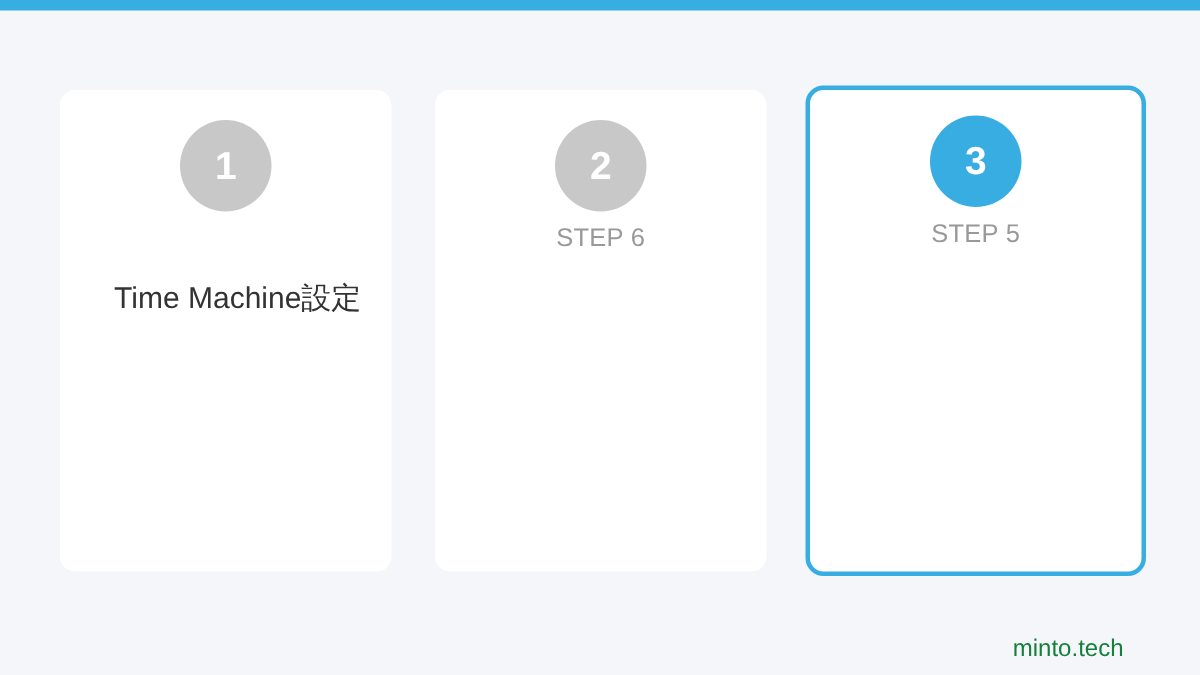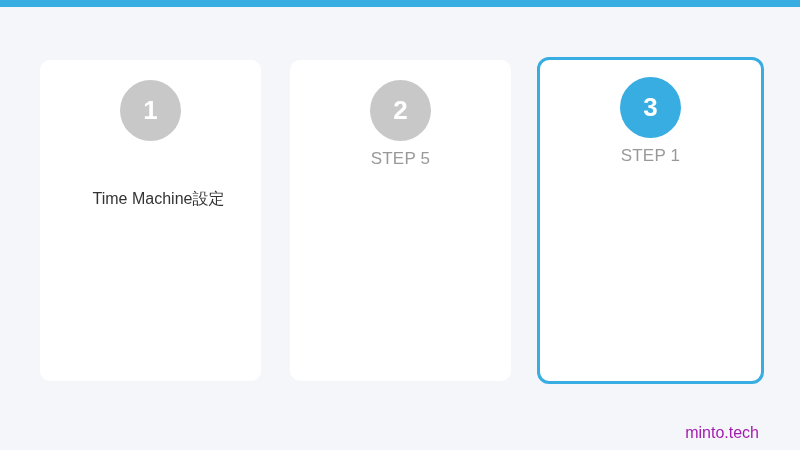--- a/index.html
+++ b/index.html
@@ -47,45 +47,45 @@
       top: 89px;
       font-size: 17px;
       color: #999999;
       letter-spacing: 0.2px;
     }
     .card.c3 .step-label { top: 86px; }
     .title {
       position: absolute;
       left: 32px; right: 16px;
       top: 125px;
-      font-size: 16px;
+      font-size: 20px;
       line-height: 28px;
       color: #333333;
     }
     .card.c3 .title { top: 122px; }
     .footer-brand {
       position: absolute;
-      right: 41px; top: 424px;
+      right: 51px; top: 424px;
       font-size: 16px;
-      color: #a21caf;
+      color: #15803d;
     }
   </style>
 </head>
 <body>
 
 <div class="top-bar"></div>
 
 <div class="card c1">
   <div class="circle">1</div>
   <div class="title">Time Machine設定</div>
 </div>
 
 <div class="card c2">
   <div class="circle">2</div>
-  <div class="step-label">STEP 5</div>
+  <div class="step-label">STEP 6</div>
 </div>
 
 <div class="card c3">
   <div class="circle">3</div>
-  <div class="step-label">STEP 1</div>
+  <div class="step-label">STEP 5</div>
 </div>
 
 <div class="footer-brand">minto.tech</div>
 
 </body></html>

